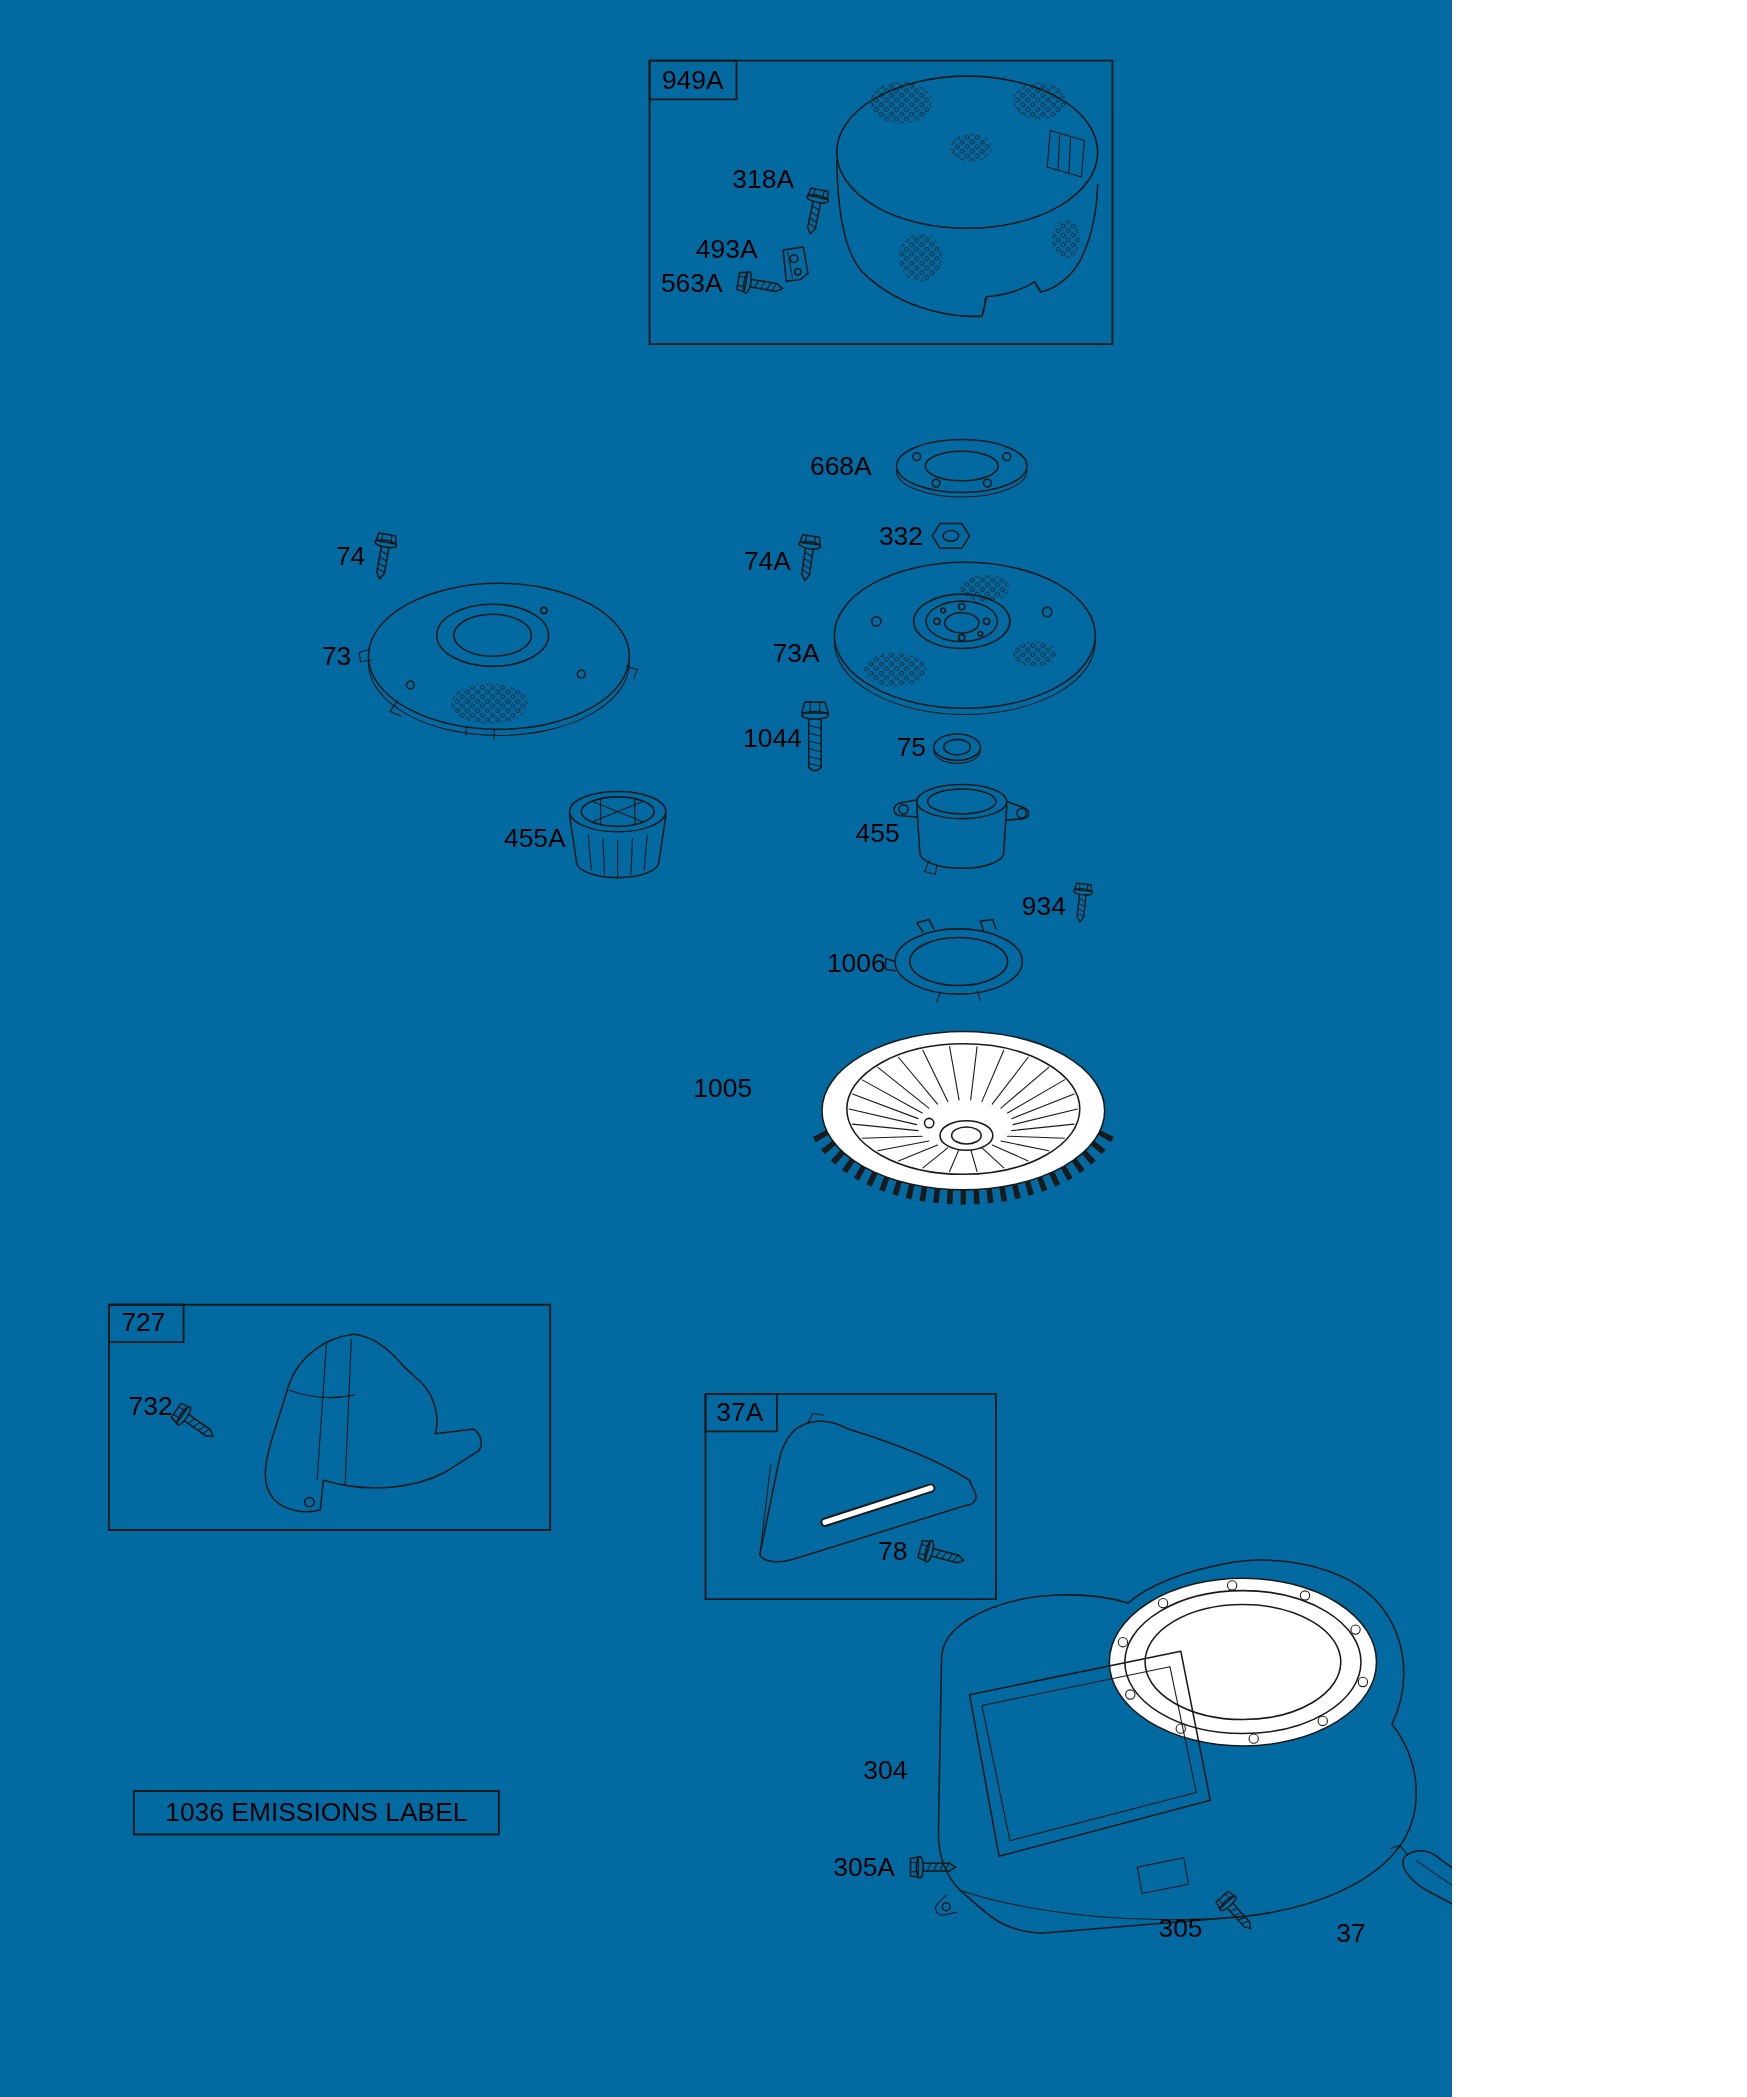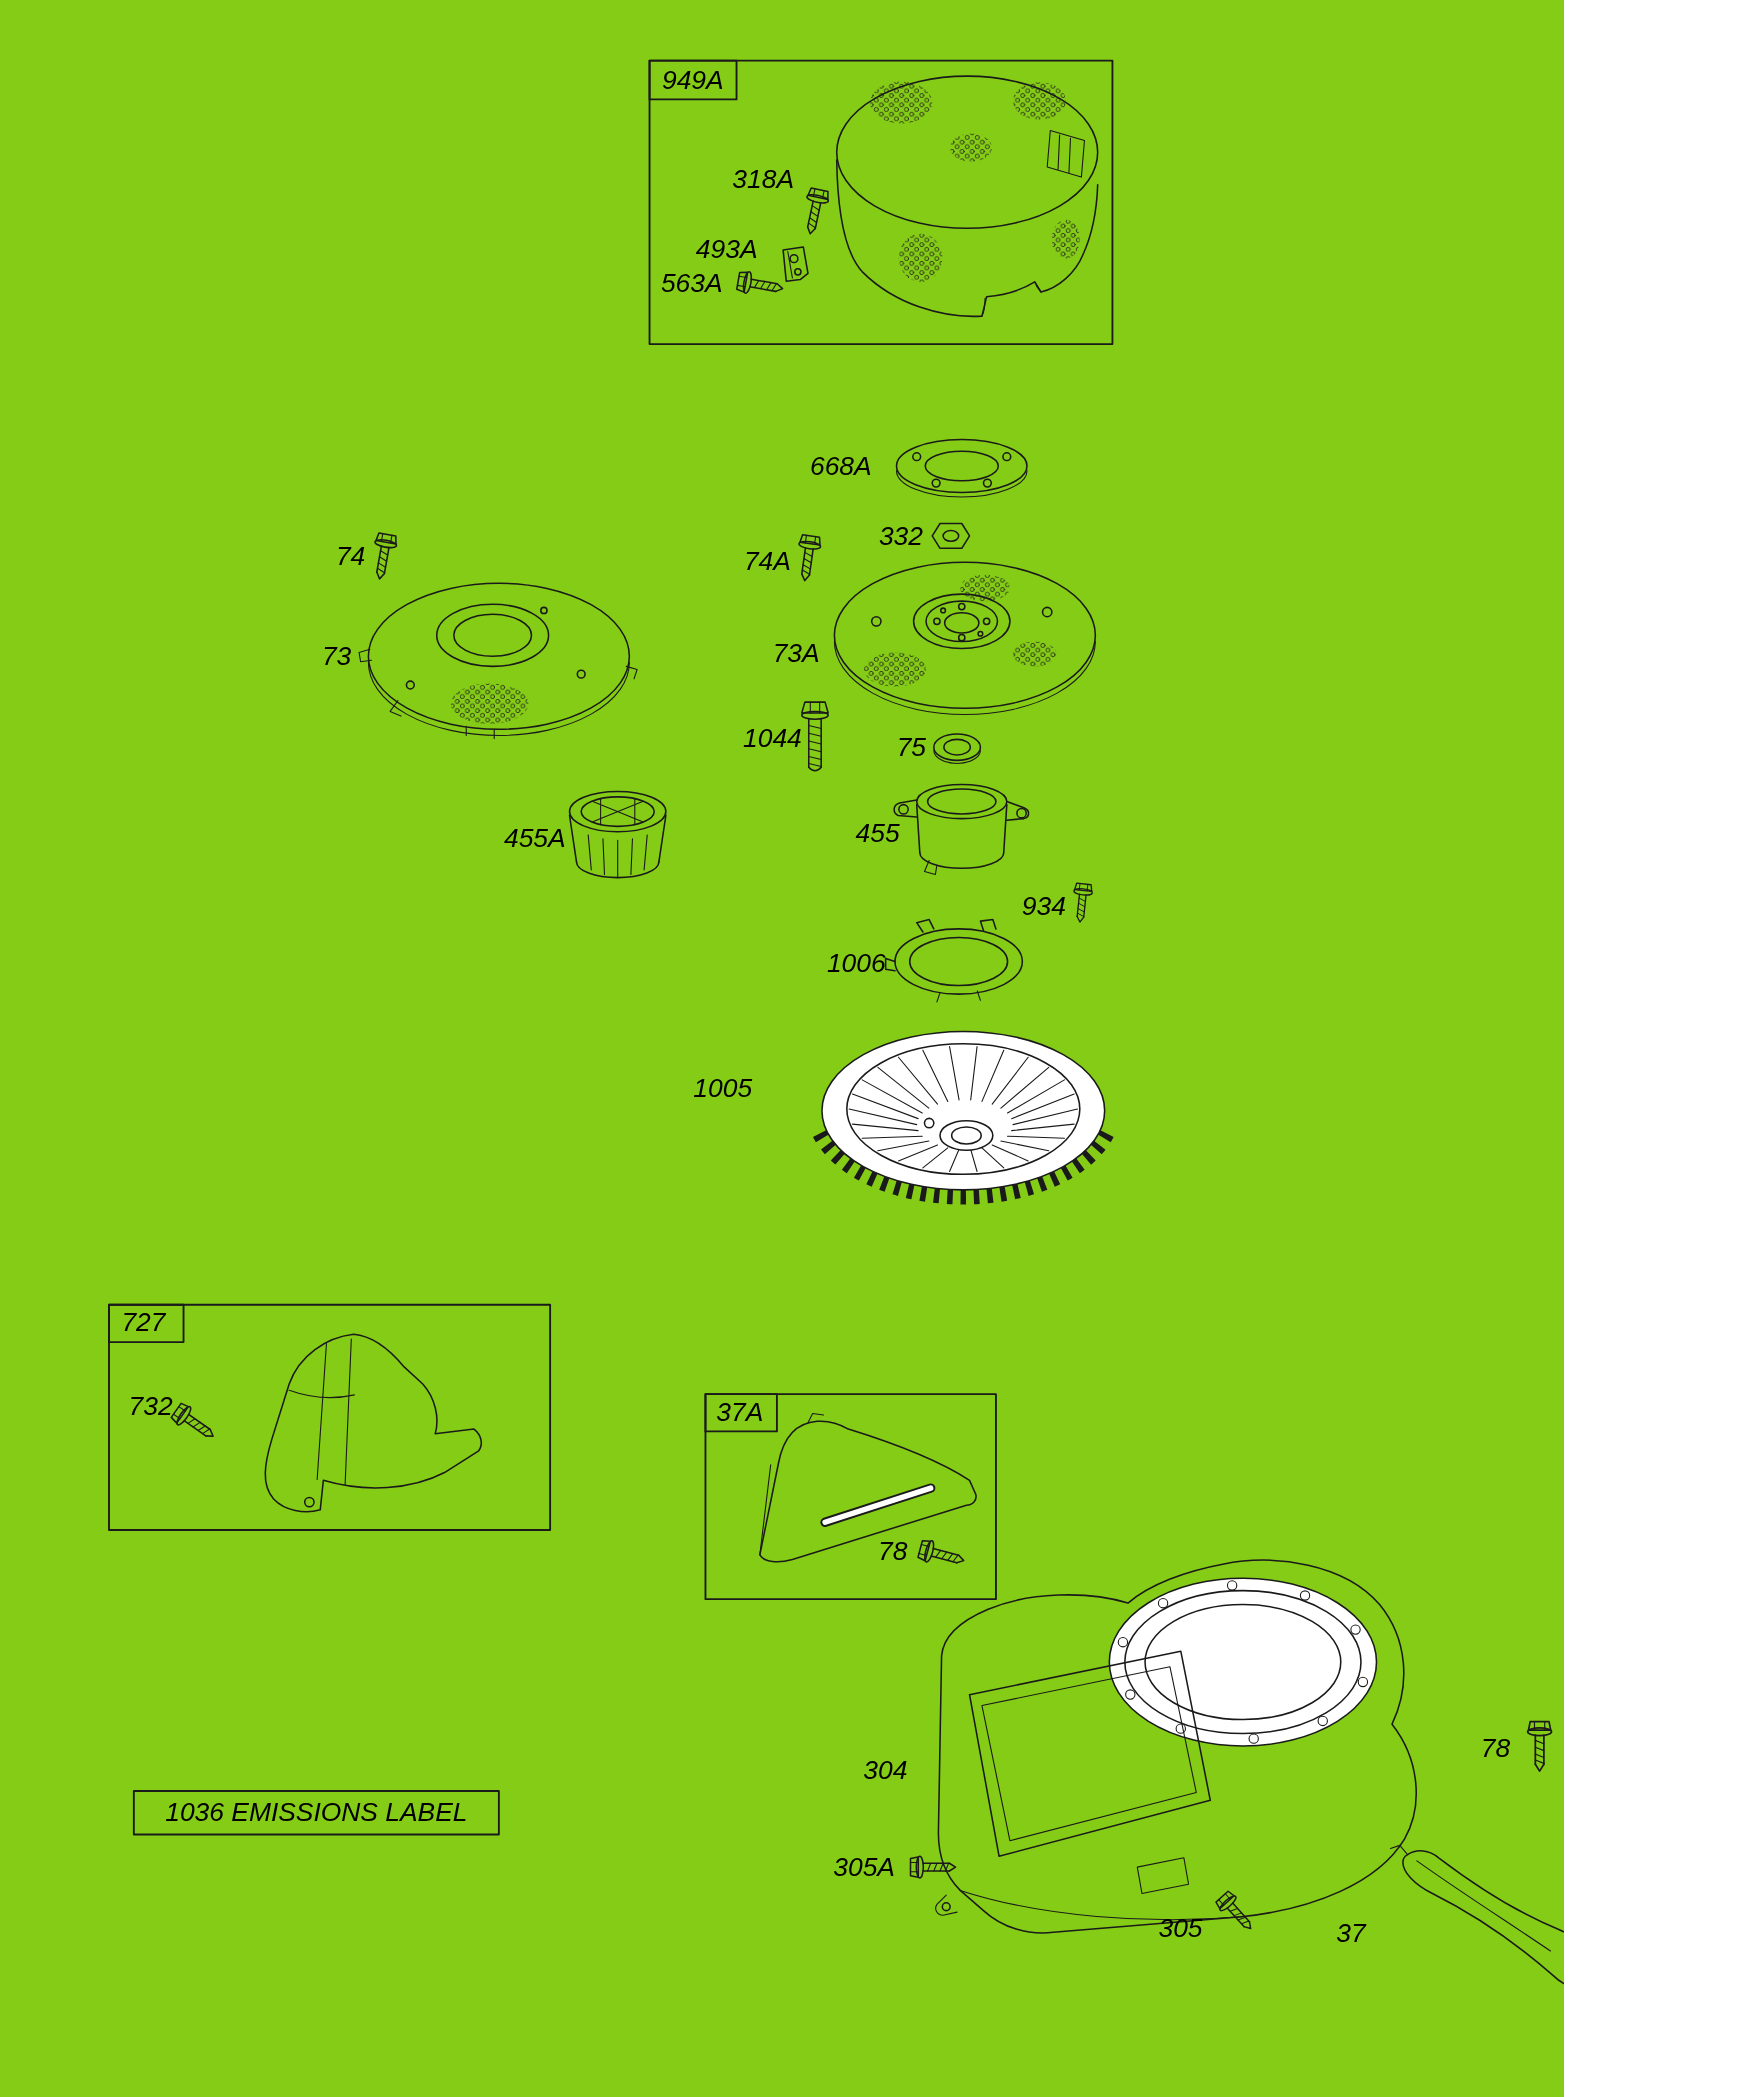--- a/index.html
+++ b/index.html
@@ -1,16 +1,16 @@
 <!DOCTYPE html>
 <html style="font-size:12.4px"><head>
 <meta charset="utf-8">
 <style>
   html,body{margin:0;padding:0;background:#ffffff;}
-  #stage{position:relative;width:1564px;height:2097px;background:#84cc16;overflow:hidden;font-style:italic;}
+  #stage{position:relative;width:1452px;height:2097px;background:#0369a1;overflow:hidden;}
   svg{position:absolute;left:0;top:0;
       fill:none;stroke:#1a1a1a;stroke-width:2;stroke-linecap:round;stroke-linejoin:round;}
   .ln2{stroke-width:1.4;}
   .frame{stroke-width:2.4;fill:none;}
   .dot{fill:none;stroke:#1a1a1a;stroke-width:1;}
   .whitefill{fill:#ffffff;}
   .callout{fill:#000000;stroke:none;
            font-family:"Liberation Sans", sans-serif;font-size:34px;}
   .comb{stroke-width:26;stroke-dasharray:7 10;fill:none;stroke-linecap:butt;}
 </style>

